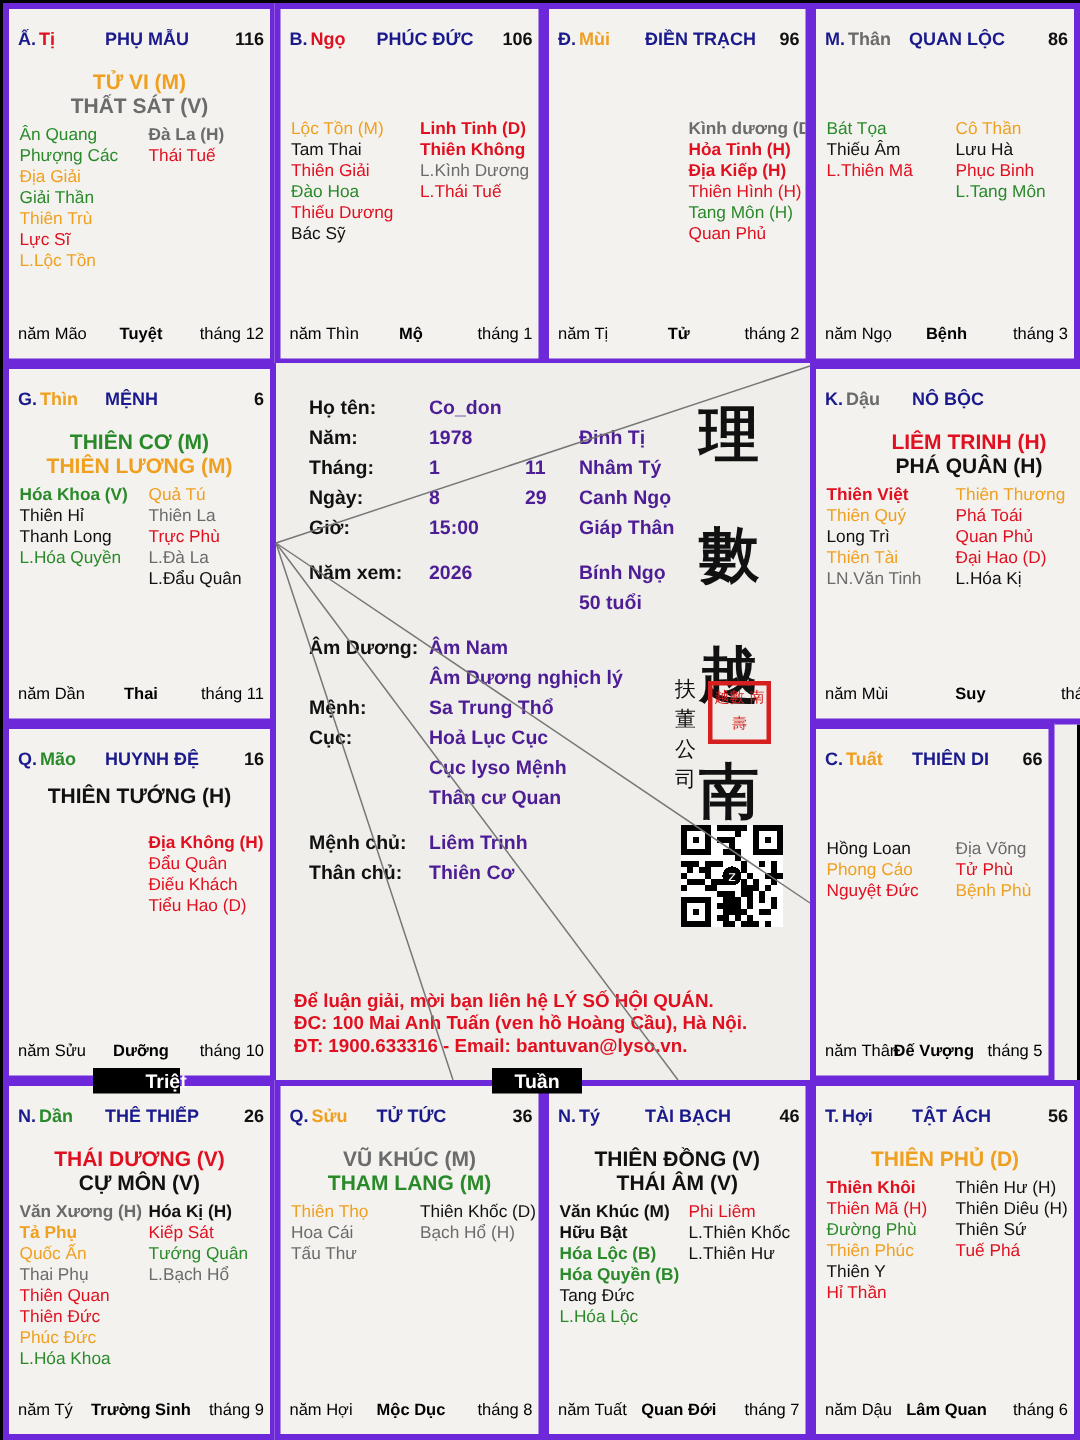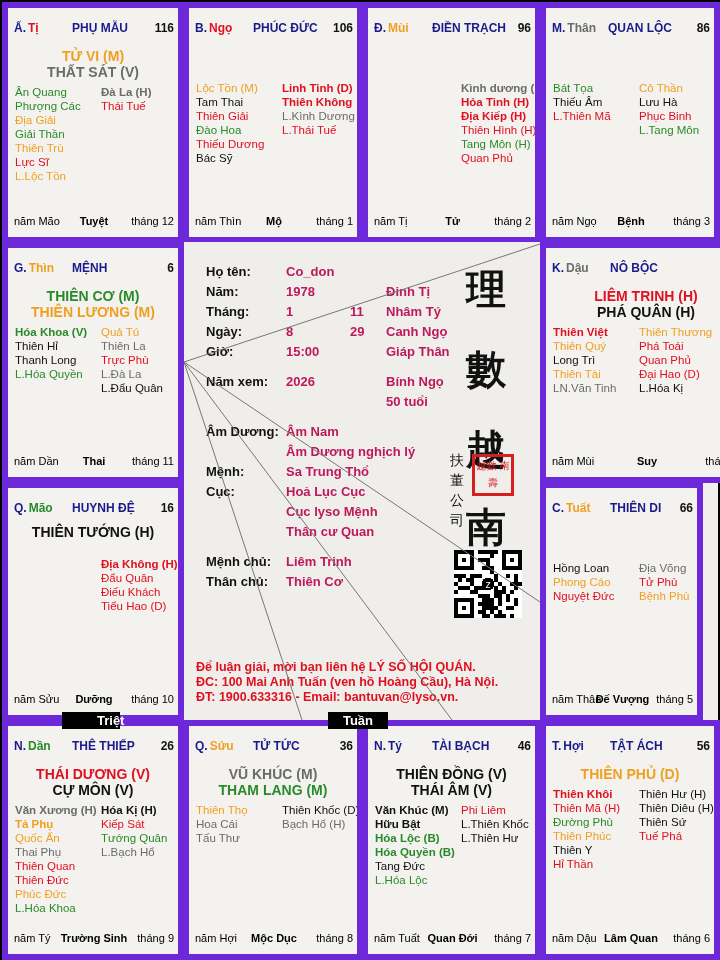--- a/index.html
+++ b/index.html
@@ -1,19 +1,19 @@
 <!DOCTYPE html>
 <html><head>
 <meta charset="utf-8">
 <style>
   * { box-sizing: border-box; margin: 0; padding: 0; }
   html, body { width: 720px; height: 960px; background: #f2f1ee; overflow: hidden; }
   body { font-family: "Liberation Sans", "DejaVu Sans", sans-serif; font-size: 12px; color: #000; position: relative; }
   #chart { position: absolute; left: 0; top: 0; width: 720px; height: 960px; background: #f0efec; border: 2px solid #000; }
-  .cell { position: absolute; border: 6px solid #6d28d9; background: #f3f2ef; overflow: hidden; }
+  .cell { position: absolute; border: 4px solid #6d28d9; background: #f3f2ef; overflow: hidden; }
   .cell-head { position: absolute; left: 6px; right: 4px; top: 13px; height: 16px; font-size: 12px; font-weight: bold; }
   .cell-head .branch-letter { color: #1a1a8c; }
   .cell-head .branch { margin-left: 2px; }
   .cell-head .palace { position: absolute; left: 58px; color: #1a1a8c; }
   .cell-head .palace-wide { left: 56px; }
   .cell-head .age { position: absolute; right: 0; color: #111; }
   .main-stars { position: absolute; left: 0; right: 0; top: 40px; text-align: center; font-weight: bold; font-size: 14px; line-height: 16px; }
   .col { position: absolute; top: 73px; font-size: 11.5px; line-height: 14px; white-space: nowrap; }
   .col.left { left: 7px; }
   .col.right { left: 93px; }
@@ -25,21 +25,21 @@
   .b { font-weight: bold; }
   .c-orange { color: #f0a020; }
   .c-gray { color: #6b6b6b; }
   .c-green { color: #2a8a2a; }
   .c-red { color: #e01020; }
   .c-black { color: #111; }
 
   #center { position: absolute; left: 182px; top: 240px; width: 356px; height: 478px; background: #efeeea; }
   .info-row { position: absolute; font-size: 13px; font-weight: bold; line-height: 16px; }
   .info-label { color: #111; }
-  .info-val { color: #be185d; text-align: right; }
+  .info-val { color: #4c1d95; text-align: right; }
   .contact { position: absolute; left: 12px; top: 418px; font-size: 12.5px; font-weight: bold; color: #e01020; line-height: 15px; }
   .calli { position: absolute; left: 282px; font-family: "DejaVu Serif", serif; font-size: 40px; font-weight: bold; color: #111; }
   .small-calli { position: absolute; left: 266px; font-family: "DejaVu Serif", serif; font-size: 14px; color: #111; width: 16px; line-height: 20px; }
   .seal { position: absolute; left: 288px; top: 212px; width: 42px; height: 42px; border: 3px solid #d62020; color: #d62020; font-size: 10px; text-align: center; line-height: 17px; font-family: "DejaVu Serif", serif; }
   .qr { position: absolute; left: 270px; top: 308px; width: 68px; height: 68px; background: #fff; }
   .tag-box { position: absolute; background: #000; color: #fff; font-weight: bold; font-size: 13px; text-align: center; height: 17px; line-height: 17px; z-index: 5; }
   svg.lines { position: absolute; left: 0; top: 0; z-index: 3; pointer-events: none; }
 </style>
 </head>
 <body>

